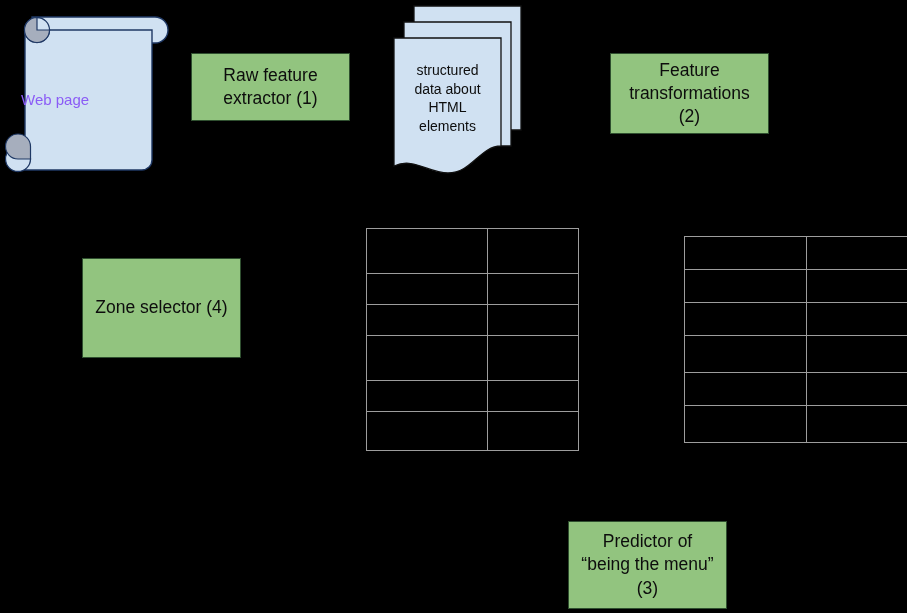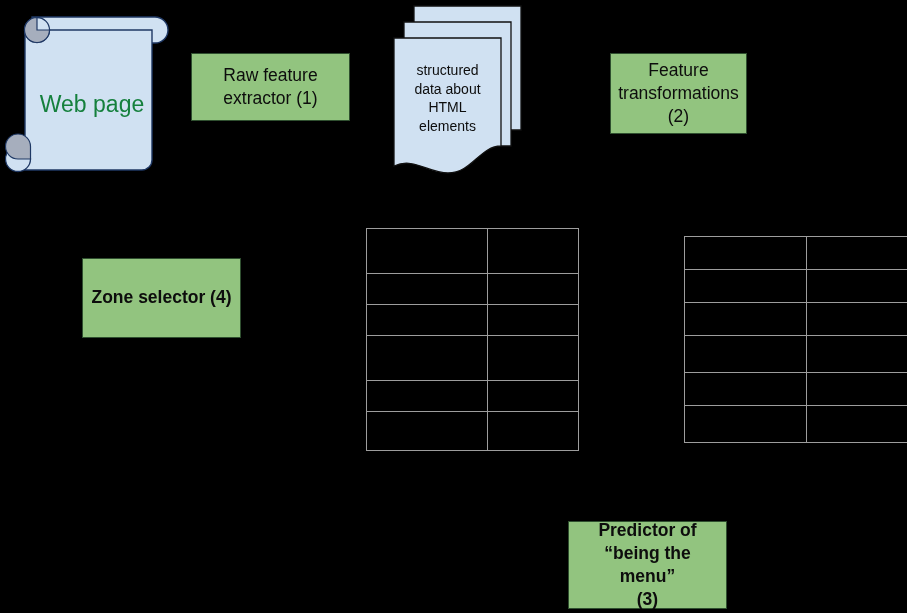--- a/index.html
+++ b/index.html
@@ -49,23 +49,22 @@
     top: 12px;
     width: 172px;
     height: 168px;
   }
   #webpage-scroll svg { display: block; }
   .scroll-label {
     position: absolute;
     left: 16px;
     top: 78px;
     width: 142px;
-    text-align: center;
-    font-size: 23px;
-    color: #15803d;
+    font-size: 15px;
+    color: #8b5cf6;
     line-height: 1.3;
     pointer-events: none;
   }
 
   
   #structured-data-docs {
     left: 392px;
     top: 3px;
     width: 132px;
     height: 182px;
@@ -130,25 +129,25 @@
       <path d="M 2 35 L 109 35 L 109 143
                C 88 143, 80 170, 56 170
                C 36 170, 22 154, 2 163 Z" fill="#d0e1f2" stroke="#111111" stroke-width="1.3"></path>
     </svg>
     <div class="docs-label">structured
 data about
 HTML
 elements</div>
   </div>
 
-  <div class="node process-box" id="feature-transformations" style="left:610px; top:53px; width:137px; height:81px;">Feature
+  <div class="node process-box" id="feature-transformations" style="left:610px; top:53px; width:159px; height:81px;">Feature
 transformations
 (2)</div>
 
-  <div class="node process-box" id="zone-selector" style="left:82px; top:258px; width:159px; height:80px;font-weight:bold;">Zone selector (4)</div>
+  <div class="node process-box" id="zone-selector" style="left:82px; top:258px; width:159px; height:100px;">Zone selector (4)</div>
 
   <table class="data-table" id="raw-feature-table" style="left:366px; top:228px; width:212px;">
     <colgroup>
       <col style="width:121px">
       <col style="width:91px">
     </colgroup>
     <tbody>
         <tr style="height: 45px;">
           <td></td>
           <td></td>
@@ -202,17 +201,17 @@
           <td></td>
           <td></td>
         </tr>
         <tr style="height: 37px;">
           <td></td>
           <td></td>
         </tr>
       </tbody>
   </table>
 
-  <div class="node process-box" id="predictor-box" style="left:568px; top:521px; width:159px; height:88px;font-weight:bold;">Predictor of
+  <div class="node process-box" id="predictor-box" style="left:568px; top:521px; width:159px; height:88px;">Predictor of
 “being the menu”
 (3)</div>
 
 </div>
 
 </body></html>

